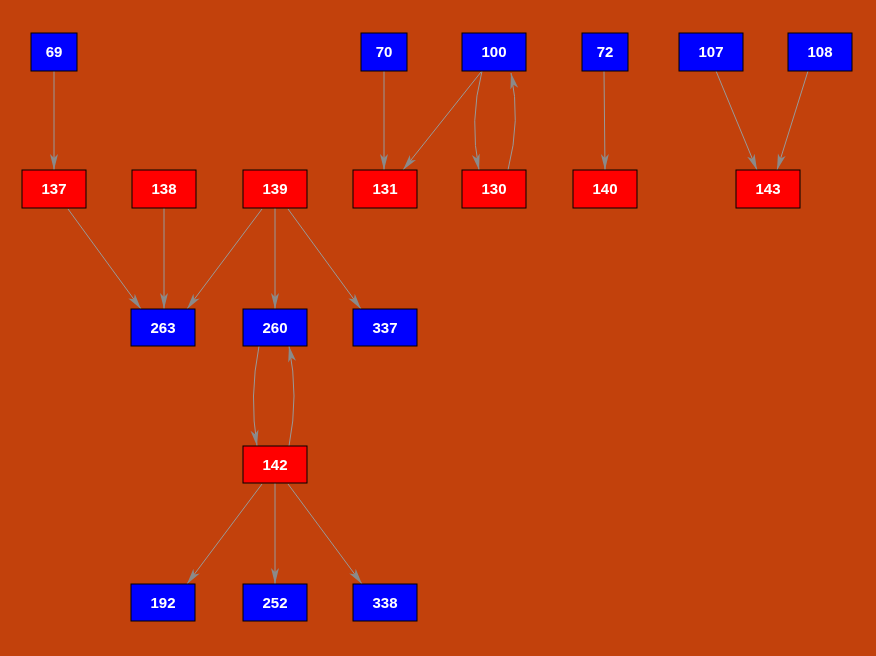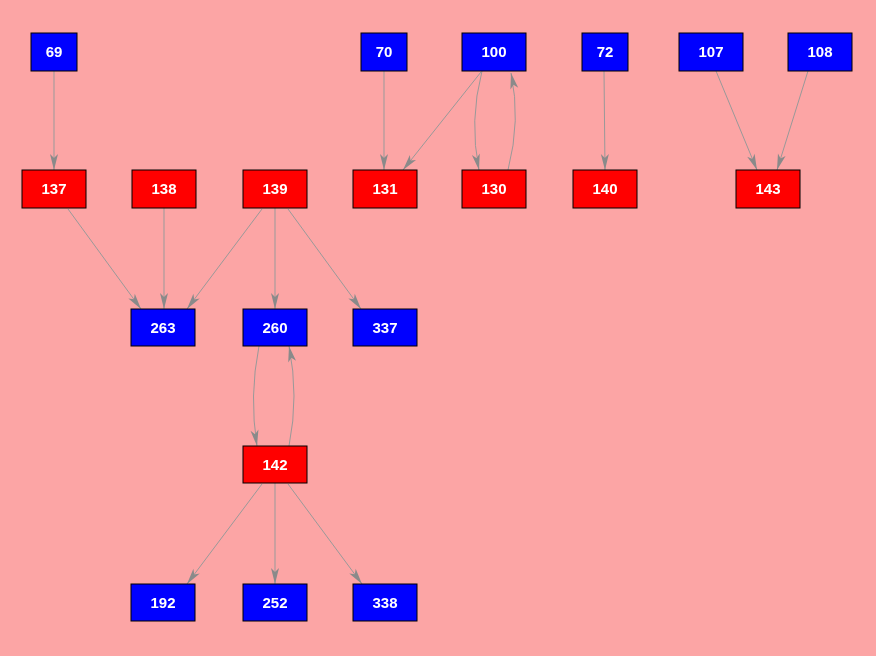--- a/index.html
+++ b/index.html
@@ -4,21 +4,21 @@
 <style>
   html, body {
     margin: 0;
     padding: 0;
     background: #ffffff;
   }
   #stage {
     position: relative;
     width: 876px;
     height: 656px;
-    background: #fca5a5;
+    background: #c2410c;
     overflow: hidden;
   }
   #graph-svg {
     position: absolute;
     left: 0;
     top: 0;
   }
   .edge {
     fill: none;
     stroke-width: 1;

